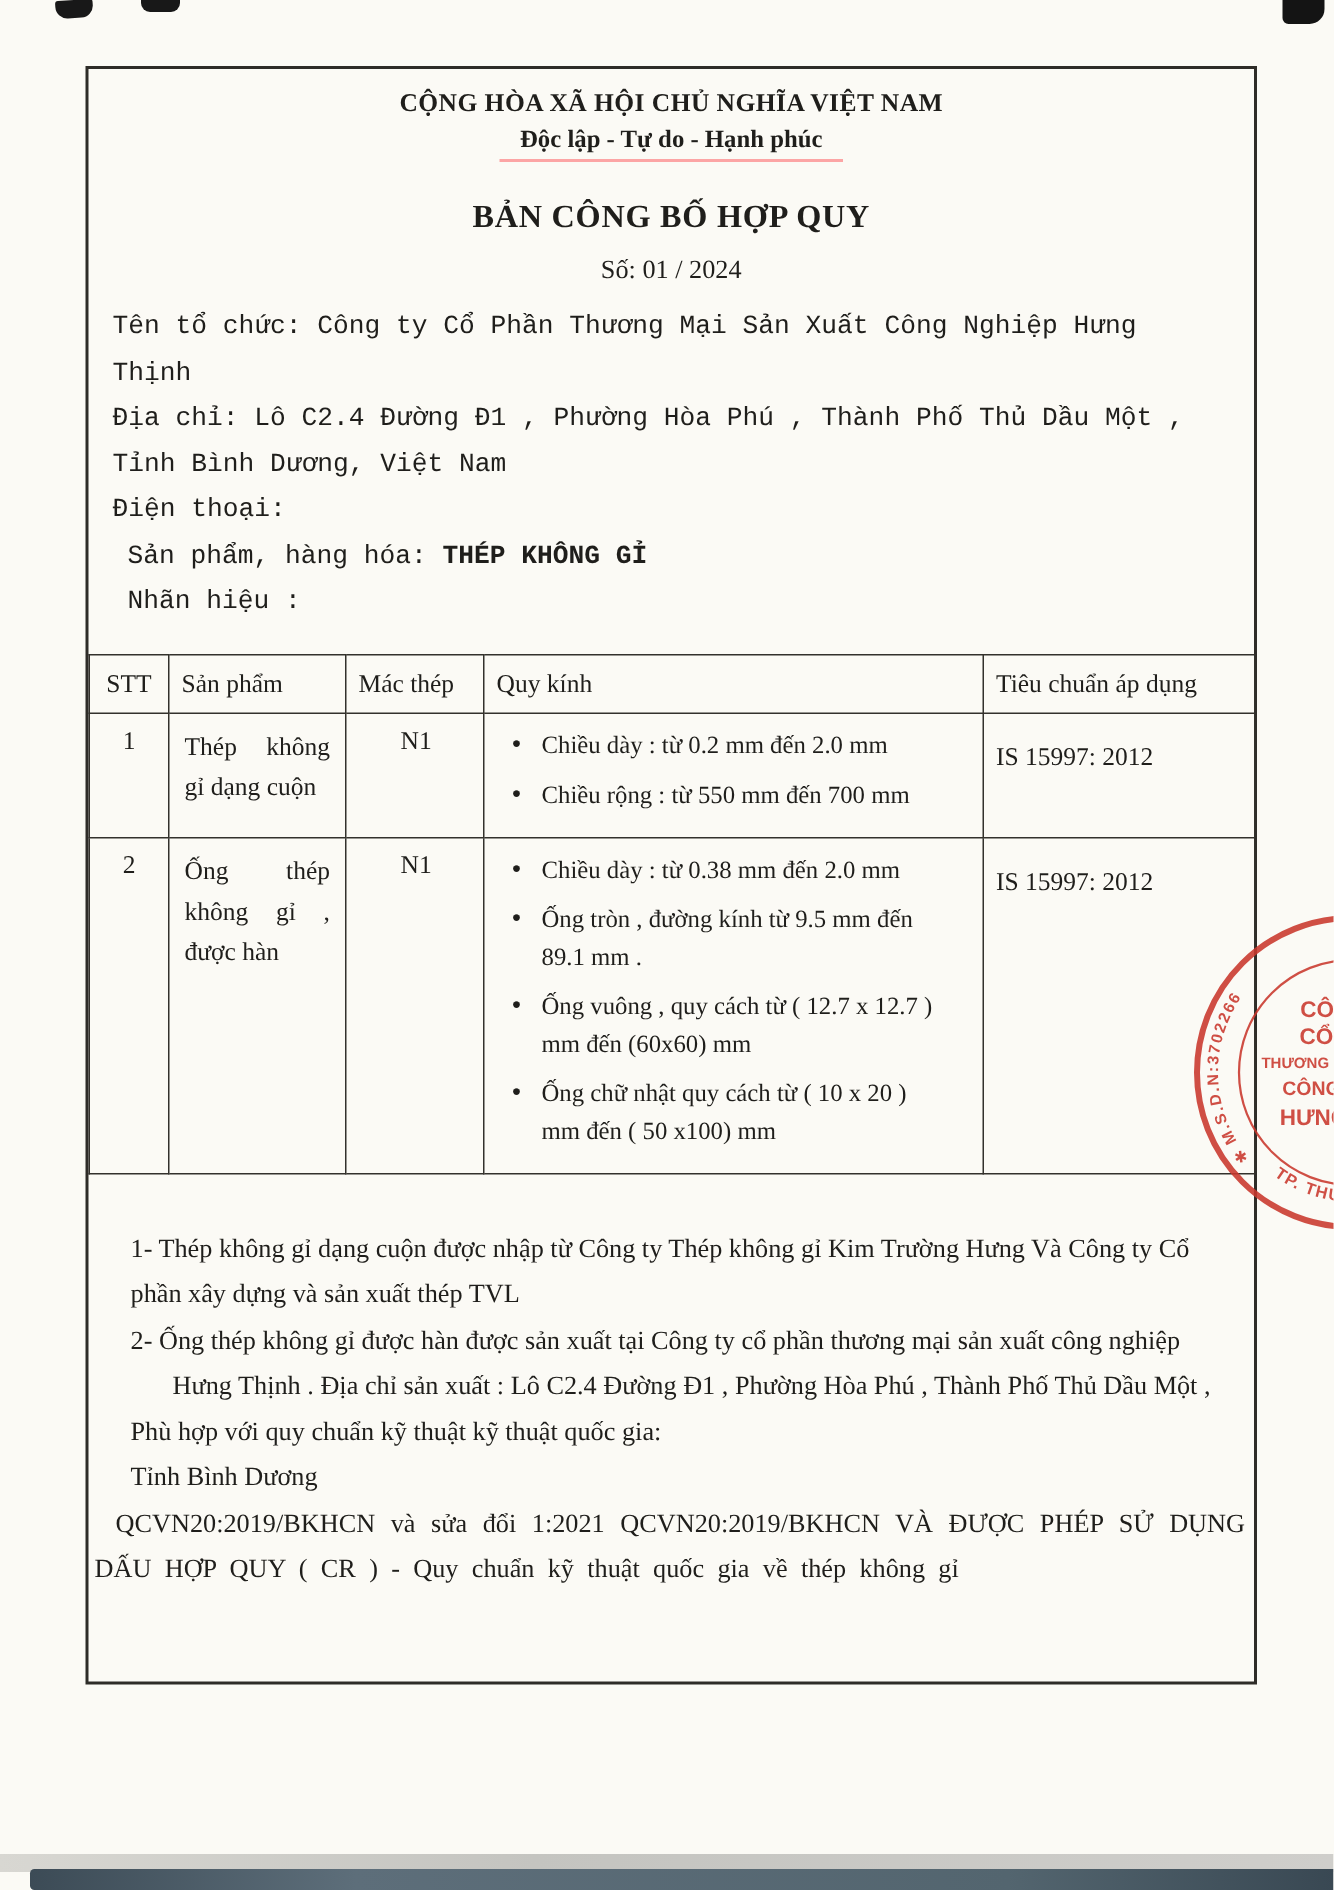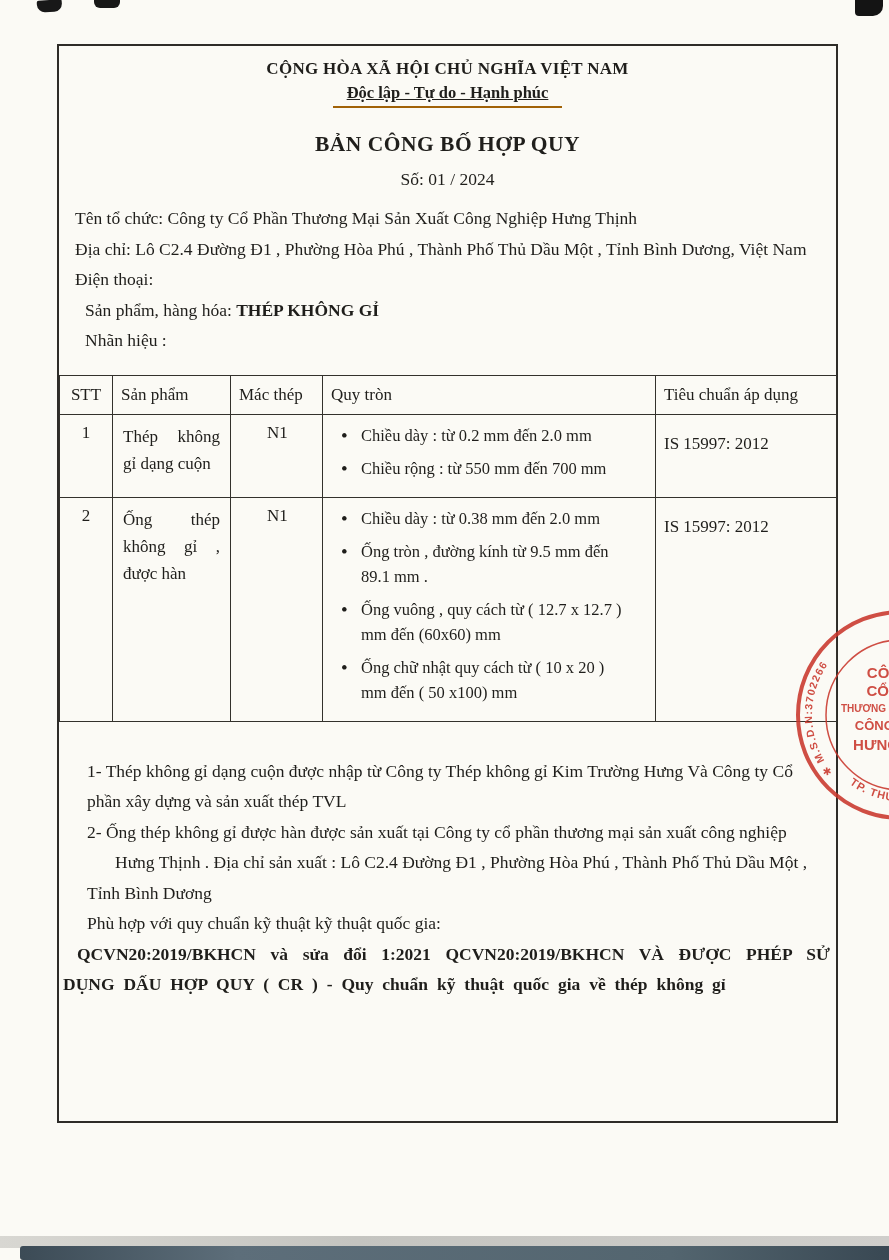--- a/index.html
+++ b/index.html
@@ -14,26 +14,26 @@
 
   
   .frame {
     position:absolute; left:57px; top:44px;
     width:781px; height:1079px;
     border:2px solid #2e2c28;
   }
 
   .nat-title { margin:13px 0 0; text-align:center; font-weight:bold; font-size:17px; letter-spacing:0.3px; }
   .motto-wrap { text-align:center; margin-top:4px; }
-  .motto { display:inline-block; font-weight:bold; font-size:16.5px; border-bottom:2px solid #a16207; padding:0 14px 3px;text-decoration:underline; }
+  .motto { display:inline-block; font-weight:bold; font-size:16.5px; border-bottom:2px solid #fca5a5; padding:0 14px 3px; }
   .doc-title { margin:24px 0 0; text-align:center; font-weight:bold; font-size:21.5px; letter-spacing:0.5px; }
   .doc-number { margin:12px 0 0; text-align:center; font-size:17.5px; }
 
   .info { margin-top:13px; padding:0 16px; font-size:17.5px; line-height:30.5px; }
-  .info p { margin:0; }
+  .info p { margin:0;font-family:Liberation Mono, monospace; }
   .info .indent { padding-left:10px; }
   .bold { font-weight:bold;margin-top:40px; }
 
   table { width:100%; border-collapse:collapse; margin-top:19px; table-layout:fixed; }
   th, td {
     border:1.5px solid #33312c;
     vertical-align:top; text-align:left;
     font-weight:normal; font-size:17px;
     padding:8px 8px;
   }
@@ -48,21 +48,21 @@
   td.grade { padding-left:36px; }
   td.spec { padding:8px 0 8px 14px; }
   td.spec ul { margin:0; padding:0; list-style:none; width:288px; }
   td.spec li { position:relative; padding-left:24px; margin-bottom:8px; line-height:25px; font-size:16.5px; }
   td.spec li::before { content:"\2022"; position:absolute; left:4px; top:0; font-size:19px; }
   td.std { padding:19px 8px; }
 
   .notes { margin-top:34px; padding:0 26px 0 28px; font-size:17.5px; line-height:30.5px; }
   .notes p { margin:0; }
   .note2 { padding-left:28px; text-indent:-28px; }
-  .conf-detail { margin:0 -20px 0 -24px !important; text-align:justify; text-indent:14px; word-spacing:4.5px;font-weight:bold; }
+  .conf-detail { margin:0 -20px 0 -24px !important; text-align:justify; text-indent:14px; word-spacing:4.5px; }
 
   
   .seal { position:absolute; left:792px; top:606px; width:218px; height:218px; opacity:0.88; }
   .seal text, .seal textPath { font-family:"Liberation Sans","DejaVu Sans",sans-serif; fill:#c9372c; font-weight:bold; }
   .seal circle { fill:none; stroke:#c9372c; }
 
   
   .mark { position:absolute; background:#181818; }
   .mark-top-1 { left:37px; top:0; width:25px; height:12px; border-radius:2px 2px 8px 8px; transform:rotate(-4deg); }
   .mark-top-2 { left:94px; top:0; width:26px; height:8px; border-radius:0 0 6px 6px; }
@@ -105,21 +105,21 @@
         <col class="c-prod">
         <col class="c-grade">
         <col class="c-spec">
         <col class="c-std">
     </colgroup>
     <thead>
       <tr>
         <th class="stt">STT</th>
         <th>Sản phẩm</th>
         <th>Mác thép</th>
-        <th>Quy tròn</th>
+        <th>Quy kính</th>
         <th>Tiêu chuẩn áp dụng</th>
       </tr>
     </thead>
     <tbody>
       <tr>
         <td class="stt">1</td>
         <td class="product">Thép không gỉ dạng cuộn</td>
         <td class="grade">N1</td>
         <td class="spec">
           <ul>
@@ -142,22 +142,22 @@
           </ul>
         </td>
         <td class="std">IS 15997: 2012</td>
       </tr>
     </tbody>
   </table>
 
   <div class="notes">
     <p>1- Thép không gỉ dạng cuộn được nhập từ Công ty Thép không gỉ Kim Trường Hưng Và Công ty Cổ phần xây dựng và sản xuất thép TVL</p>
     <p class="note2">2- Ống thép không gỉ được hàn được sản xuất tại Công ty cổ phần thương mại sản xuất công nghiệp Hưng Thịnh . Địa chỉ sản xuất : Lô C2.4 Đường Đ1 , Phường Hòa Phú , Thành Phố Thủ Dầu Một ,</p>
+    <p>Phù hợp với quy chuẩn kỹ thuật kỹ thuật quốc gia:</p>
     <p>Tỉnh Bình Dương</p>
-    <p>Phù hợp với quy chuẩn kỹ thuật kỹ thuật quốc gia:</p>
     <p class="conf-detail">QCVN20:2019/BKHCN và sửa đổi 1:2021 QCVN20:2019/BKHCN VÀ ĐƯỢC PHÉP SỬ DỤNG DẤU HỢP QUY ( CR ) -  Quy chuẩn kỹ thuật quốc gia về thép không gỉ</p>
   </div>
 
 </div>
 
 <svg class="seal" viewBox="0 0 218 218" aria-hidden="true">
   <circle cx="109" cy="109" r="103" stroke-width="4"></circle>
   <circle cx="109" cy="109" r="75" stroke-width="1.5"></circle>
   <defs>
     <path id="arcLeft" d="M 40.8 166.2 A 89 89 0 0 1 58.0 36.1"></path>

